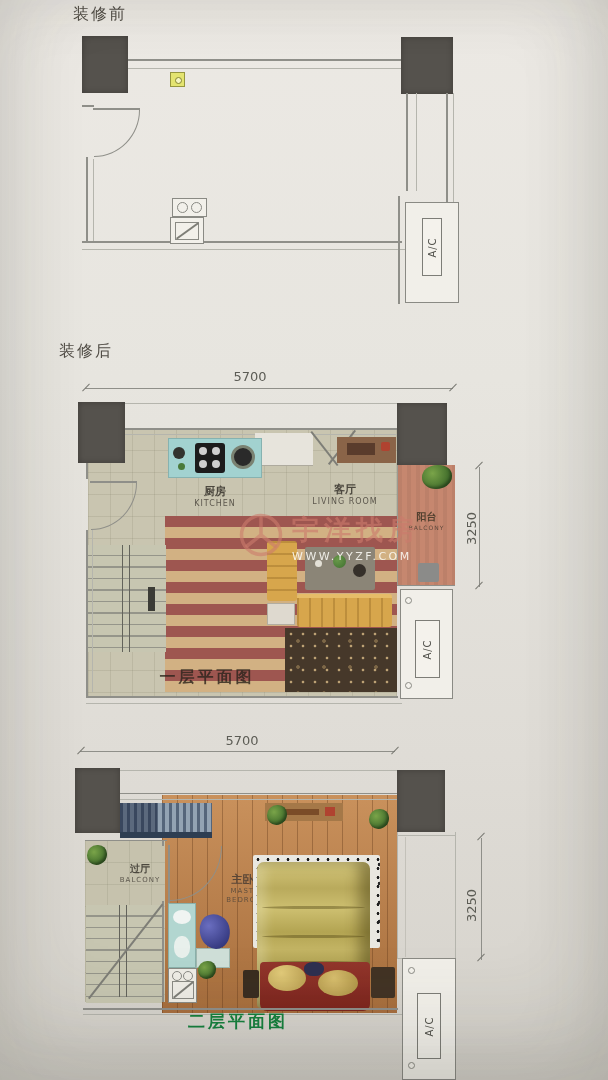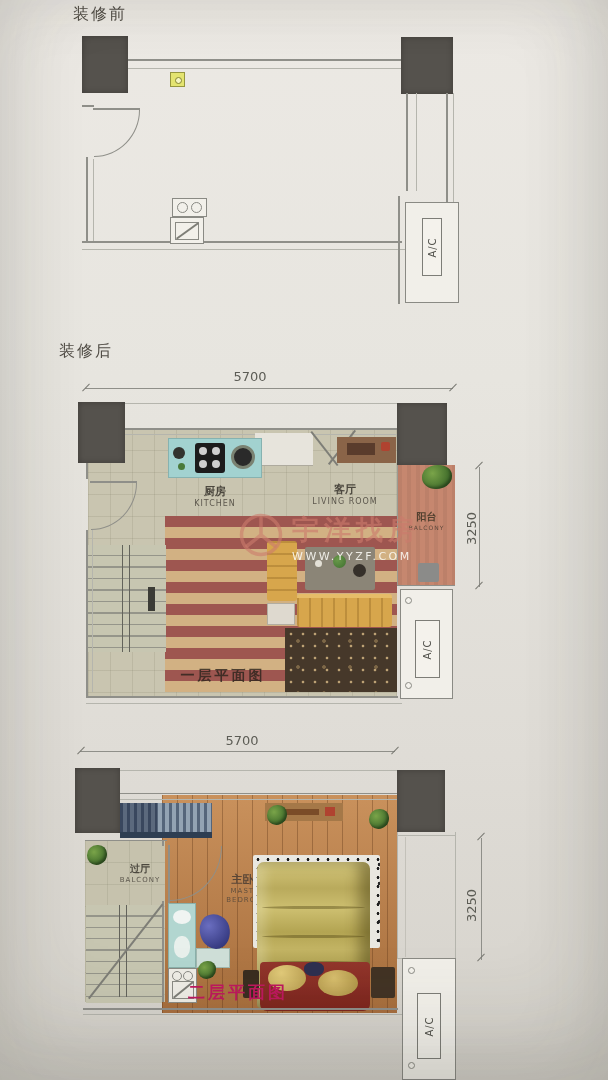--- a/index.html
+++ b/index.html
@@ -179,21 +179,21 @@
 
   <div class="acbox" style="left:325px;top:194px;width:53px;height:110px;">
     <div class="screw" style="left:4px;top:7px;"></div>
     <div class="screw" style="left:4px;bottom:9px;"></div>
     <div class="acinner" style="left:14px;top:30px;width:25px;height:58px;">
       <span>A/C</span>
     </div>
   </div>
 </div>
 
-<div class="caption" style="left:163px;top:667px;width:120px;font-size:14px;color:rgba(42,35,28,.8);z-index:30;">一层平面图</div>
+<div class="caption" style="left:147px;top:667px;width:120px;font-size:16px;color:rgba(42,35,28,.8);z-index:30;">一层平面图</div>
 
 <div class="watermark" style="left:238px;top:512px;">
   <svg width="46" height="46" viewBox="0 0 46 46">
     <circle cx="23" cy="23" r="19.5" fill="none" stroke="rgba(203,123,108,.6)" stroke-width="3.5"></circle>
     <path d="M23 23 L23 6 M23 23 L9 34 M23 23 L37 34" fill="none" stroke="rgba(203,123,108,.6)" stroke-width="3.5" stroke-linecap="round"></path>
   </svg>
   <div style="margin-left:8px;">
     <div class="wm-brand">宇洋找房</div>
     <div class="wm-url">WWW.YYZF.COM</div>
   </div>
@@ -295,15 +295,15 @@
 
   <div class="acbox" style="left:327px;top:195px;width:54px;height:122px;">
     <div class="screw" style="left:5px;top:8px;"></div>
     <div class="screw" style="left:5px;bottom:10px;"></div>
     <div class="acinner" style="left:14px;top:34px;width:24px;height:66px;">
       <span>A/C</span>
     </div>
   </div>
 </div>
 
-<div class="caption" style="left:173px;top:981px;width:130px;font-size:17px;color:#be185d;">二层平面图</div>
+<div class="caption" style="left:173px;top:1010px;width:130px;font-size:17px;color:#15803d;">二层平面图</div>
 
 <div class="vignette"></div>
 
 </body></html>

